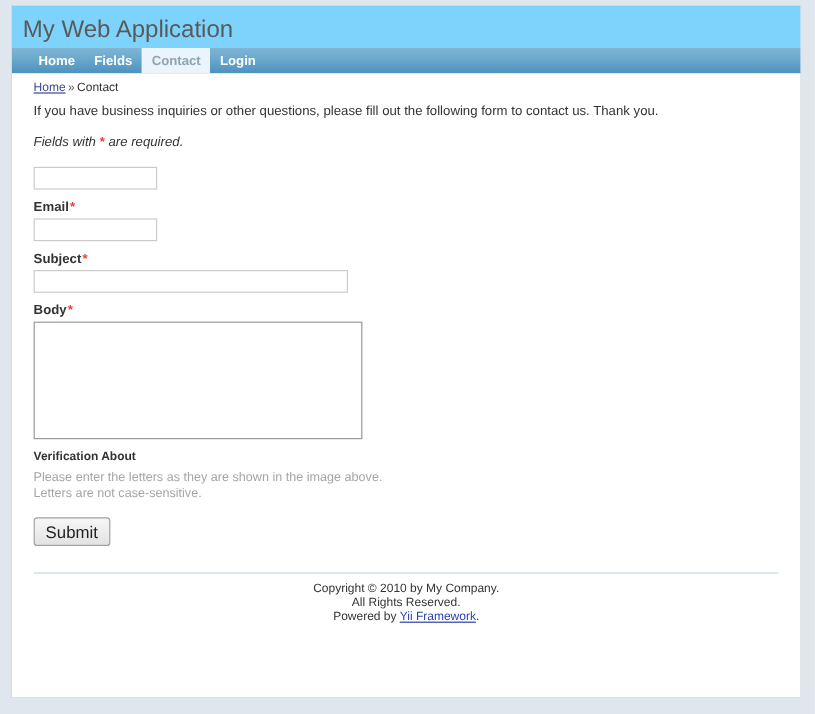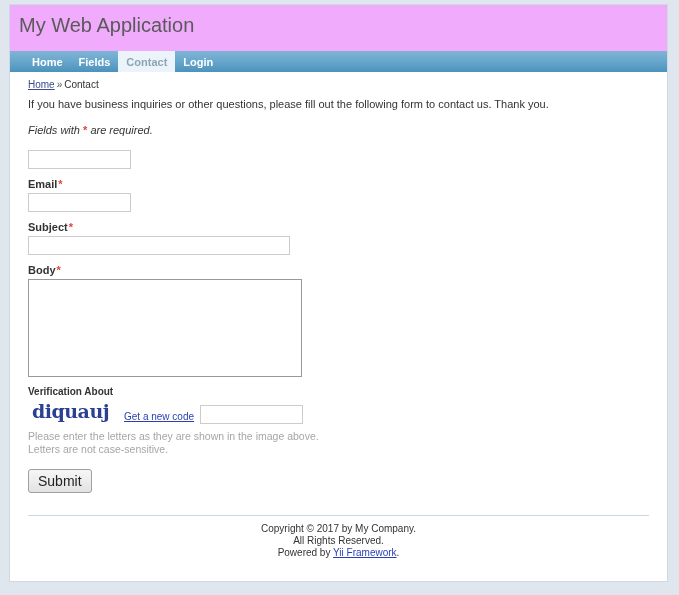--- a/index.html
+++ b/index.html
@@ -22,23 +22,23 @@
     top: 4px;
     width: 659px;
     height: 578px;
     background: #ffffff;
     border: 1px solid #cfd9e3;
     box-sizing: border-box;
   }
 
   
   .header {
-    height: 46px;
+    height: 35px;
     padding: 0;
-    background: #f0abfc;
+    background: #7dd3fc;
   }
   .site-title {
     margin: 0;
     padding: 8px 0 0 9px;
     font-size: 20px;
     font-weight: normal;
     color: #5a5a5a;
     letter-spacing: 0px;
     line-height: 24px;
   }
@@ -282,41 +282,34 @@
 
     <div class="form-row">
       <label class="field-label">
         <span>Body</span><span class="star">*</span>
       </label>
       <textarea class="body-input" style=""></textarea>
     </div>
 
     <div class="form-row">
       <span class="captcha-label">Verification About</span>
-      <div class="captcha-row">
-        <div class="captcha-image">
-          <span class="captcha-text">diquauj</span>
-        </div>
-        <a class="captcha-link" href="#">Get a new code</a>
-        <input class="text-input w-captcha" type="text" value="" style="">
-      </div>
       <p class="captcha-hint">
         <span>Please enter the letters as they are shown in the image above.</span><br>
         <span>Letters are not case-sensitive.</span>
       </p>
     </div>
 
     <div class="submit-wrap">
       <button class="submit-btn" type="button">Submit</button>
     </div>
 
     <hr class="footer-rule">
 
     <div class="footer">
-      <div>Copyright © 2017 by My Company.</div>
+      <div>Copyright © 2010 by My Company.</div>
       <div>All Rights Reserved.</div>
       <div>
         <span>Powered by</span>
         <a href="#">Yii Framework</a><span>.</span>
       </div>
     </div>
 
   </div>
 </div>
 

